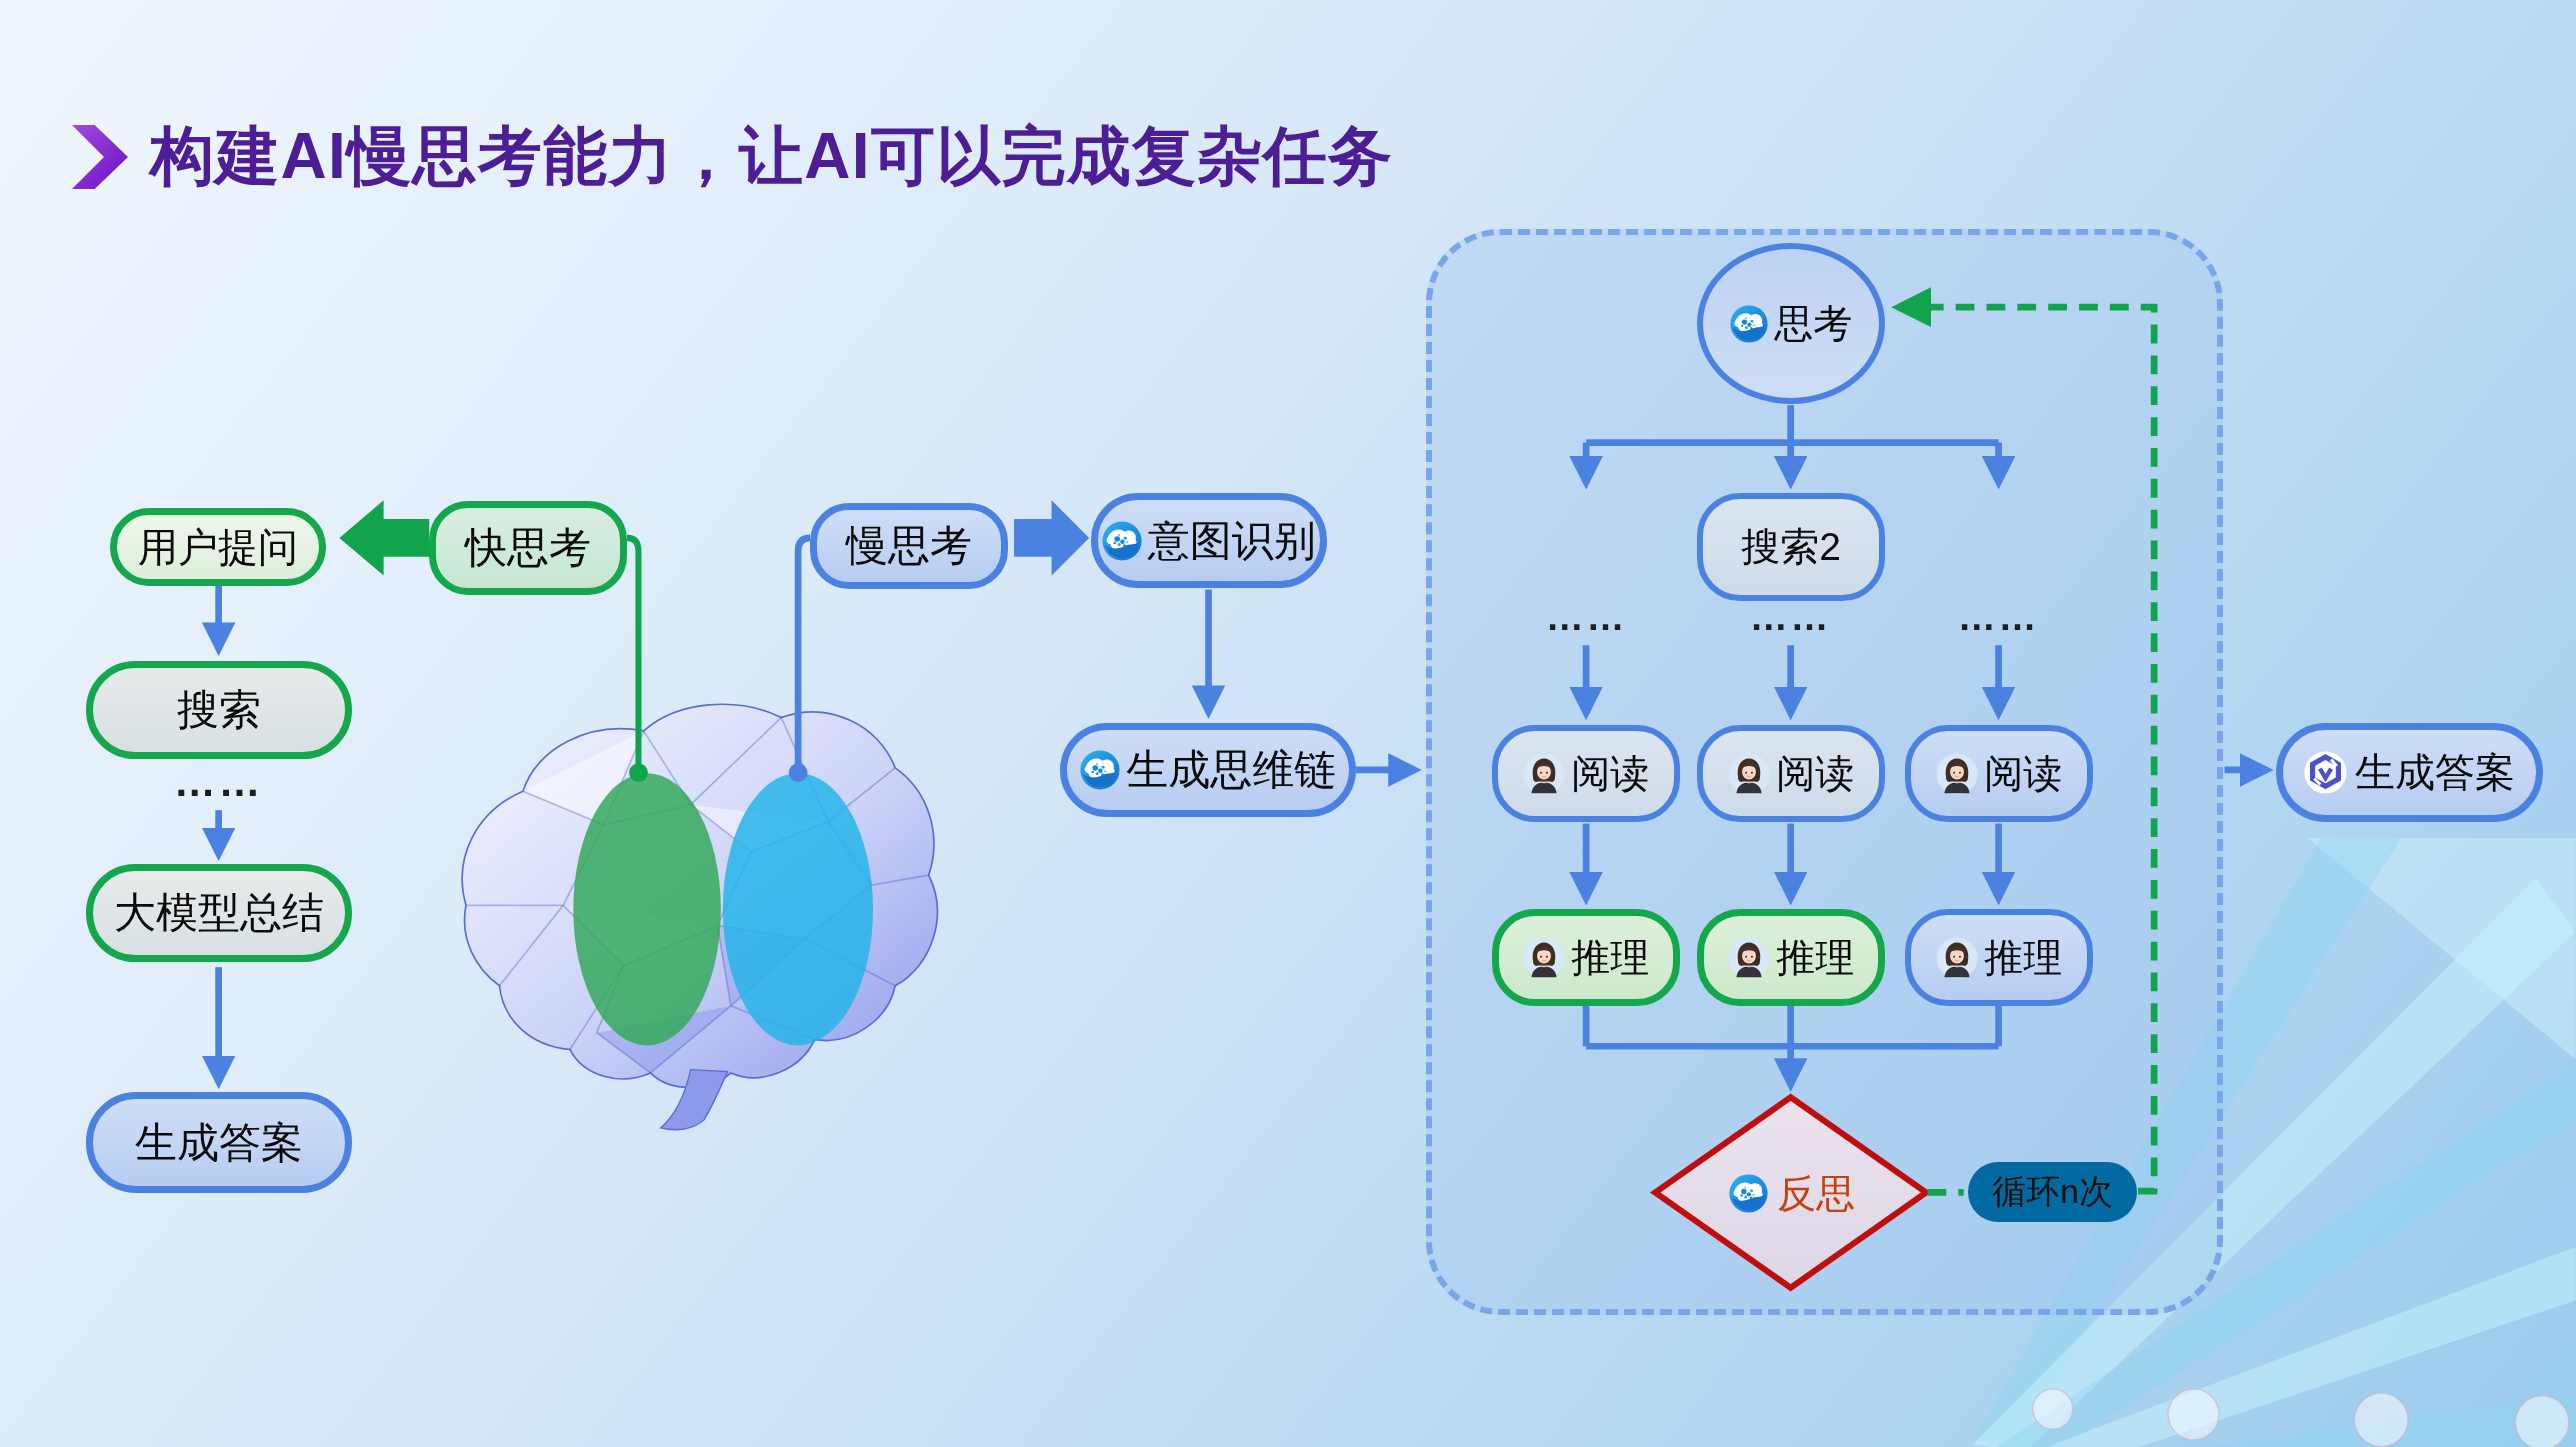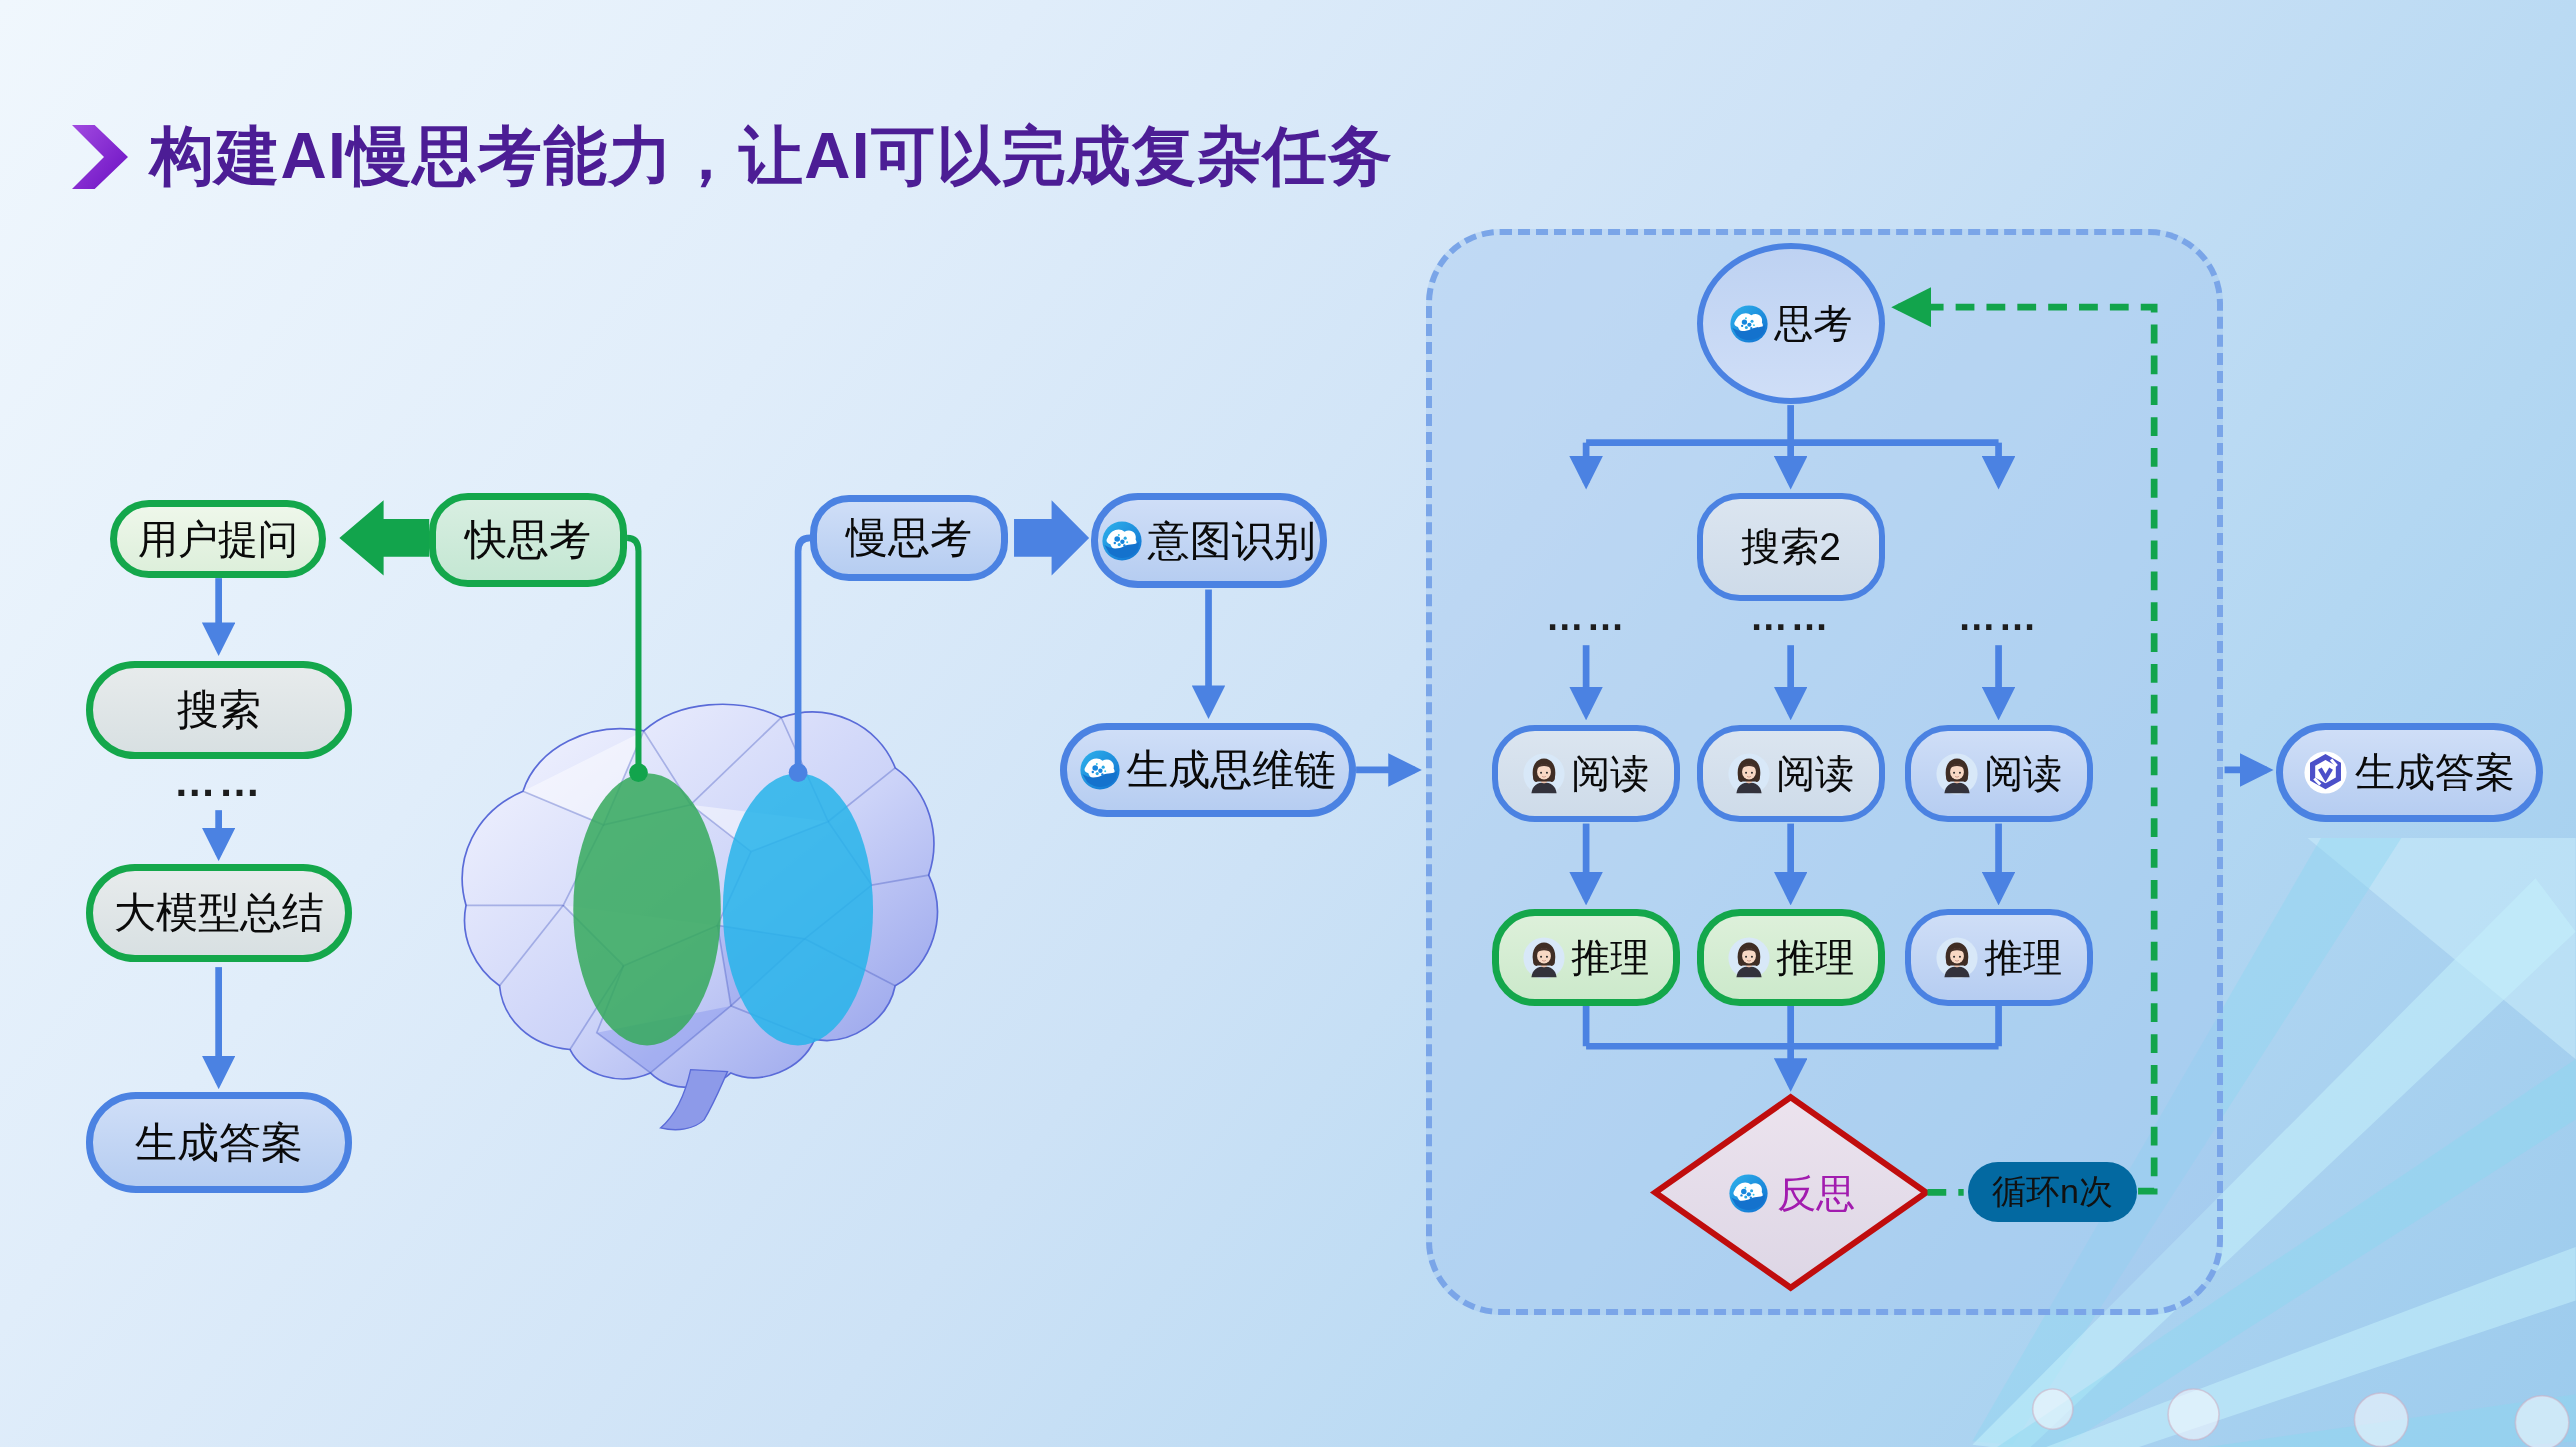--- a/index.html
+++ b/index.html
@@ -17,21 +17,21 @@
   }
   .n-green{border:7.4px solid #14a74b;}
   .n-blue{border:7.4px solid #4b82e2;}
   .bg-lgreen{background:linear-gradient(180deg,#eef7ea 0%,#ddefdb 100%);}
   .bg-tealgreen{background:linear-gradient(180deg,#d8eee1 0%,#c4e7d3 100%);}
   .bg-gray{background:linear-gradient(180deg,#e7ebec 0%,#d8e0e2 100%);}
   .bg-blue{background:linear-gradient(180deg,#cfdef7 0%,#b6cdf1 100%);}
   .bg-blue2{background:linear-gradient(180deg,#dbe5f0 0%,#cedbe9 100%);}
   .bg-greenfill{background:linear-gradient(180deg,#ddf0da 0%,#cce9cb 100%);}
   .pill{border-radius:50px;}
-  .rr58{border-radius:39px;}
+  .rr58{border-radius:39px;margin-top:8px;}
   .rr64{border-radius:43px;}
   .rr70{border-radius:47px;}
   .f60{font-size:40px;}
   .f58{font-size:39px;}
   .f62{font-size:42px;}
   .dots{position:absolute;font-size:42px;font-weight:700;color:#1d1d1d;text-align:center;letter-spacing:2.7px;}
   .ic{flex:none;display:block;}
   #title{
     position:absolute;left:150px;top:113px;font-size:64px;font-weight:800;
     color:#4c1d95;letter-spacing:1.3px;
@@ -41,21 +41,21 @@
     box-sizing:border-box;border:6px dashed #7aa5e8;border-radius:74px;
     background:rgba(158,196,238,0.35);
   }
   #loop-pill{
     position:absolute;left:1968px;top:1162px;width:169px;height:60px;
     background:#0369a1;border-radius:31px;display:flex;align-items:center;
     justify-content:center;font-size:34px;color:#111;
   }
   #diamond-label{
     position:absolute;left:1658px;top:1154px;width:268px;height:79px;
-    display:flex;align-items:center;justify-content:center;gap:9.4px;font-size:39px;color:#a21caf;
+    display:flex;align-items:center;justify-content:center;gap:9.4px;font-size:39px;color:#c2410c;
   }
   #footnote{
     position:absolute;left:1398px;top:1349px;width:899px;
     font-size:31.5px;line-height:1.5;color:#0d0d0d;
   }
 </style>
 </head>
 <body>
 
 <div class="canvas">

